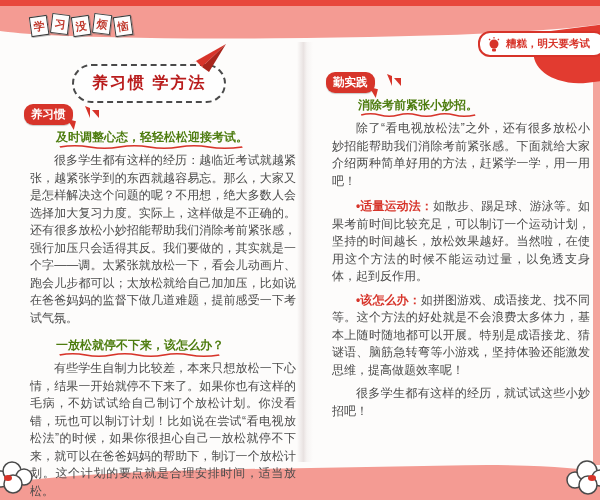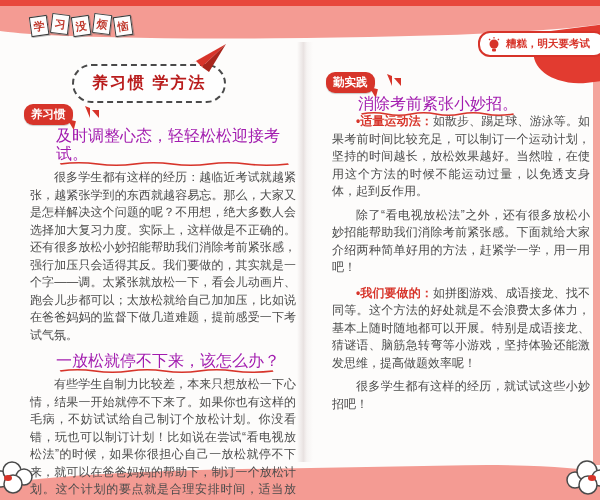--- a/index.html
+++ b/index.html
@@ -42,22 +42,22 @@
   .col-left{position:absolute;left:30px;top:104px;width:266px;z-index:4;}
   .col-right{position:absolute;left:332px;top:72px;width:258px;z-index:4;}
 
   .sec-head{position:relative;height:22px;margin-bottom:1px;}
   .badge{position:absolute;left:-6px;top:0;background:#d7342a;color:#fff;font-size:11.5px;
         font-weight:bold;padding:3px 7px;border-radius:9px;box-shadow:0 1px 1px rgba(0,0,0,.2);}
   .badge::after{content:"";position:absolute;right:-2px;bottom:-4px;width:0;height:0;
         border-left:9px solid transparent;border-top:9px solid #d7342a;transform:rotate(14deg);}
   .flag{position:absolute;left:53px;top:1px;}
 
-  .headline{position:relative;display:inline-block;margin-left:26px;font-size:16px;
-        font-weight:normal;color:#a21caf;line-height:18px;}
+  .headline{position:relative;display:inline-block;margin-left:26px;font-size:12px;
+        font-weight:bold;color:#4d7c0f;line-height:18px;}
   .squig{position:absolute;left:2px;bottom:-4px;width:97%;height:6px;}
 
   .para{margin:6px 0 8px;text-indent:2em;text-align:justify;font-size:12px;line-height:17.5px;color:#4b4b4b;}
   .tip{margin:0 0 6px;}
   .red{color:#d7342a;font-weight:bold;}
 
   .cloud-bl{position:absolute;left:-12px;bottom:4px;z-index:5;}
   .cloud-br{position:absolute;right:-14px;bottom:2px;z-index:5;}
 </style>
 </head>
@@ -139,25 +139,25 @@
             <path d="M9 5 L16 13 L16 5 Z" fill="#d7342a"></path>
         </svg>
       </div>
       <div class="headline">
         <span>消除考前紧张小妙招。</span>
         <svg class="squig" viewBox="0 0 100 6" preserveAspectRatio="none">
           <path d="M1 3 Q 9 0.5 17 3 T 33 3 T 49 3 T 65 3 T 81 3 T 99 3" fill="none" stroke="#d7342a" stroke-width="1.6"></path>
         </svg>
       </div>
 
+      <p class="para">除了“看电视放松法”之外，还有很多放松小妙招能帮助我们消除考前紧张感。下面就给大家介绍两种简单好用的方法，赶紧学一学，用一用吧！</p>
+
       <p class="para tip"><span class="red">•</span><span class="red">适量运动法：</span><span>如散步、踢足球、游泳等。如果考前时间比较充足，可以制订一个运动计划，坚持的时间越长，放松效果越好。当然啦，在使用这个方法的时候不能运动过量，以免透支身体，起到反作用。</span></p>
 
-      <p class="para">除了“看电视放松法”之外，还有很多放松小妙招能帮助我们消除考前紧张感。下面就给大家介绍两种简单好用的方法，赶紧学一学，用一用吧！</p>
-
-      <p class="para tip"><span class="red">•</span><span class="red">我们要做的：</span><span>如拼图游戏、成语接龙、找不同等。这个方法的好处就是不会浪费太多体力，基本上随时随地都可以开展。特别是成语接龙、猜谜语、脑筋急转弯等小游戏，坚持体验还能激发思维，提高做题效率呢！</span></p>
+      <p class="para tip"><span class="red">•</span><span class="red">该怎么办：</span><span>如拼图游戏、成语接龙、找不同等。这个方法的好处就是不会浪费太多体力，基本上随时随地都可以开展。特别是成语接龙、猜谜语、脑筋急转弯等小游戏，坚持体验还能激发思维，提高做题效率呢！</span></p>
 
       <p class="para">很多学生都有这样的经历，就试试这些小妙招吧！</p>
     </div>
 
   </div>
 
   <svg class="cloud-bl" width="50" height="40" viewBox="0 0 50 40">
     <g fill="#ffffff" stroke="#4a4a4a" stroke-width="1.5">
       <circle cx="13" cy="23" r="8"></circle>
         <circle cx="24" cy="15" r="9"></circle>

